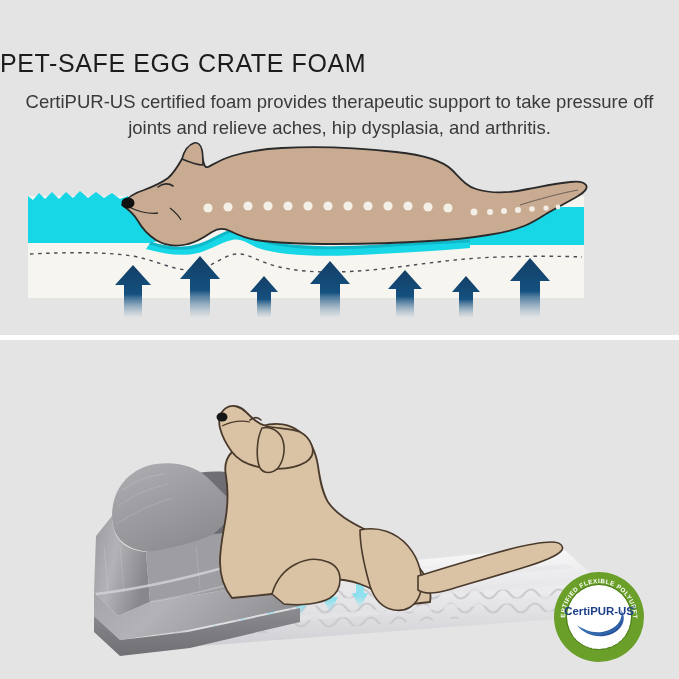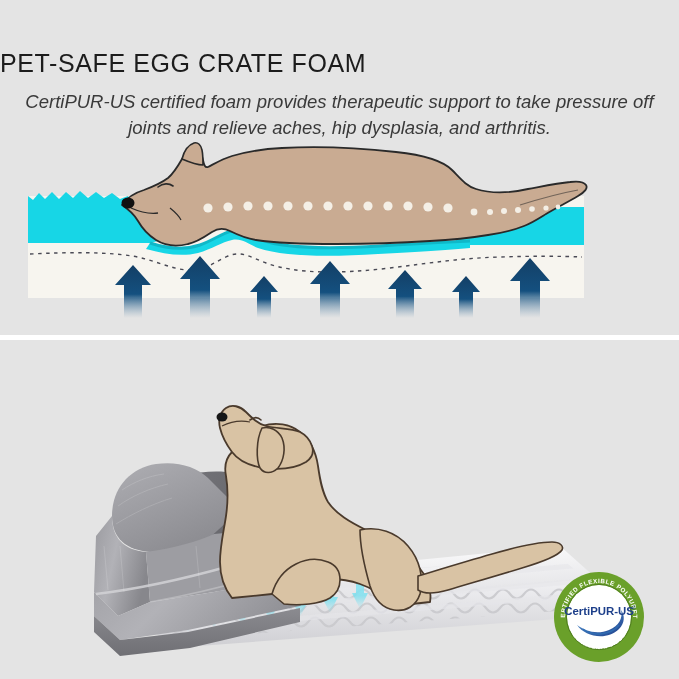--- a/index.html
+++ b/index.html
@@ -22,21 +22,21 @@
   .heading{
     position:absolute;left:0;width:679px;text-align:left;
     font-size:25px;letter-spacing:.6px;color:#1c1c1c;font-weight:400;
     white-space:nowrap;
   }
   #title-top{top:32px;}
   .subcopy{
     position:absolute;left:22px;width:635px;text-align:center;
     font-size:18.5px;line-height:26px;color:#3a3a3a;font-weight:400;
   }
-  #sub-top{top:70px;font-style:italic;}
+  #sub-top{top:70px;}
 
   
   .art{position:absolute;left:0;top:0;width:679px;height:339px;display:block;}
   #art-top{height:337px;}
 
   
   #certipur-seal{position:absolute;left:553px;top:571px;width:92px;height:92px;}
   #certipur-seal svg{display:block;width:92px;height:92px;}
 </style>
 </head>

